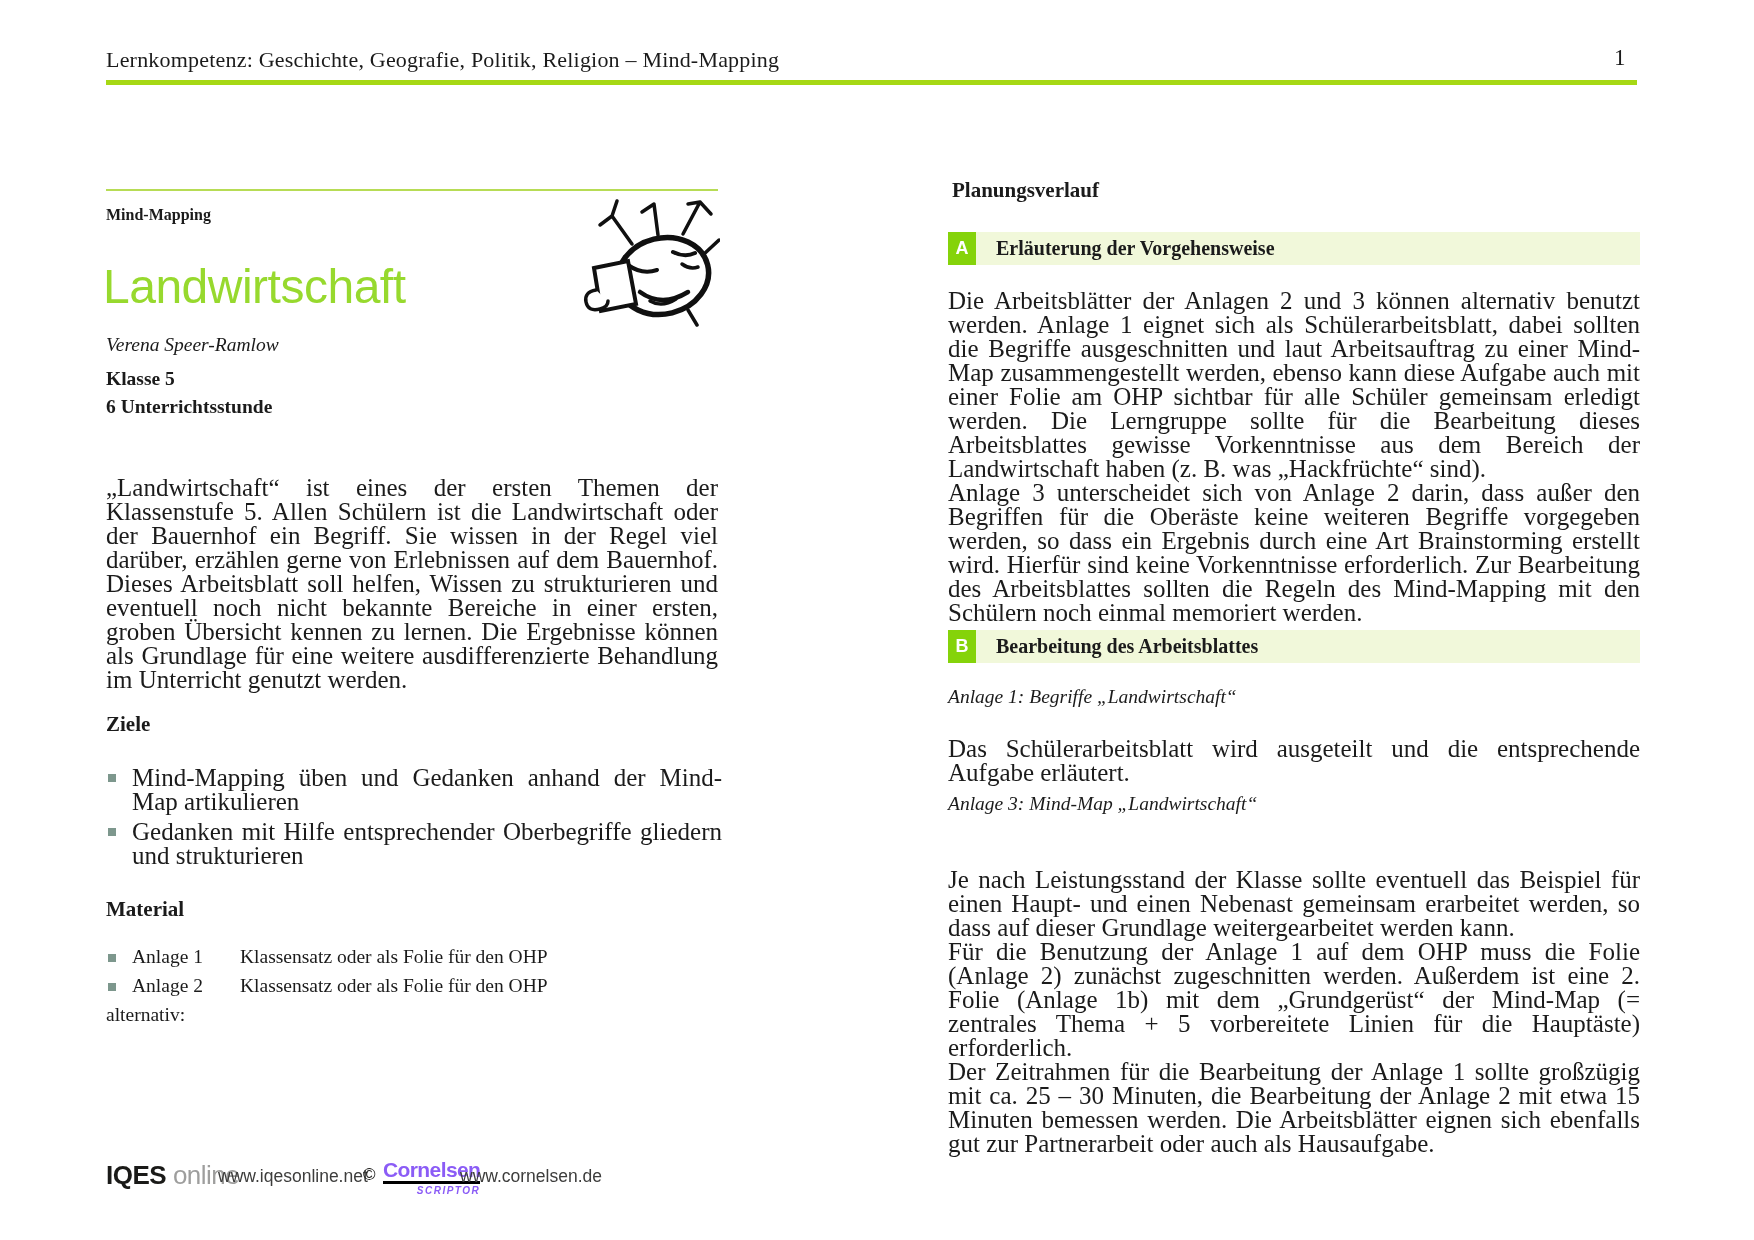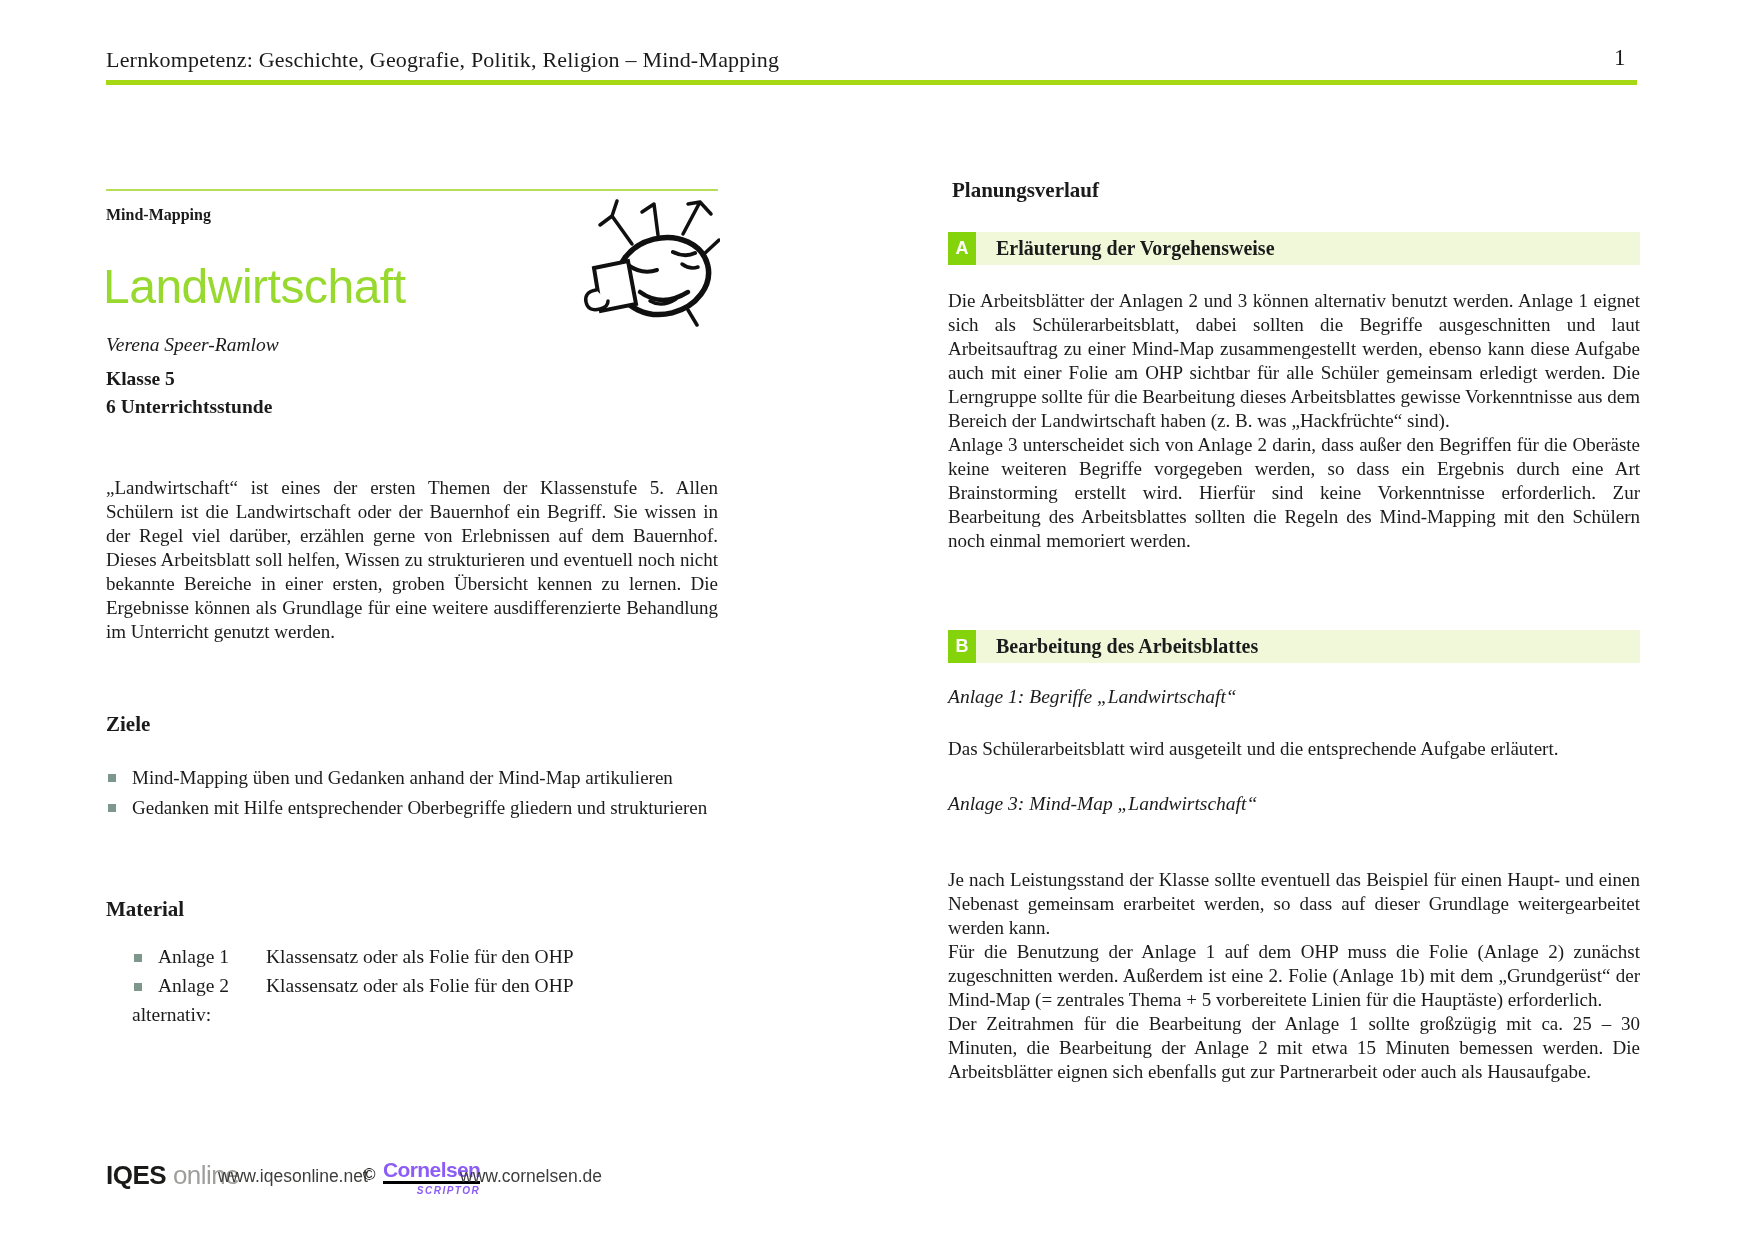--- a/index.html
+++ b/index.html
@@ -22,30 +22,30 @@
   .big-title{
     left:103px;top:263px;
     font-family:"Liberation Sans", sans-serif;
     font-size:48px;line-height:1;
     color:var(--title_green,#97d92e);
     letter-spacing:-.5px;
   }
   .author{left:106px;top:334px;font-size:19.5px;font-style:italic;}
   .grade{left:106px;top:368px;font-size:19.5px;font-weight:bold;}
   .duration{left:106px;top:396px;font-size:19.5px;font-weight:bold;}
-  .body-text{font-size:19px;line-height:24px;text-align:justify;}
+  .body-text{font-size:25px;line-height:24px;text-align:justify;}
   .intro{left:106px;top:476px;width:612px;}
   .sec-h{font-size:21px;font-weight:bold;}
   .ziele-h{left:106px;top:712px;}
   .ziele-list{left:106px;top:766px;width:616px;}
   .z-item{position:relative;padding-left:26px;margin-bottom:6px;}
   .sq{position:absolute;left:2px;top:8px;width:8px;height:8px;background:var(--bullet_gray_green,#7d978d);}
   .material-h{left:106px;top:897px;}
   .material-list{left:106px;top:946px;width:616px;}
-  .mat-row{position:relative;padding-left:26px;height:29px;font-size:19.5px;margin-left:26px;}
+  .mat-row{position:relative;padding-left:26px;height:29px;font-size:19.5px;}
   .mat-row .desc{position:absolute;left:134px;top:0;}
   .mat-row.alt{padding-left:0;}
   
   .r-heading{left:952px;top:178px;font-size:21px;font-weight:bold;}
   .bar{
     left:948px;width:692px;height:33px;
     display:flex;align-items:stretch;
     background:var(--bar_bg,#f1f8da);
   }
   .bar-a{top:232px;}

